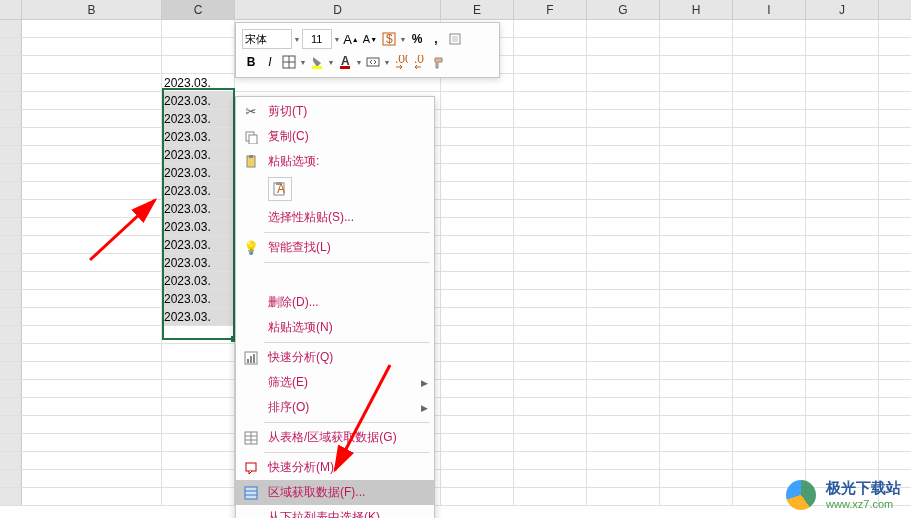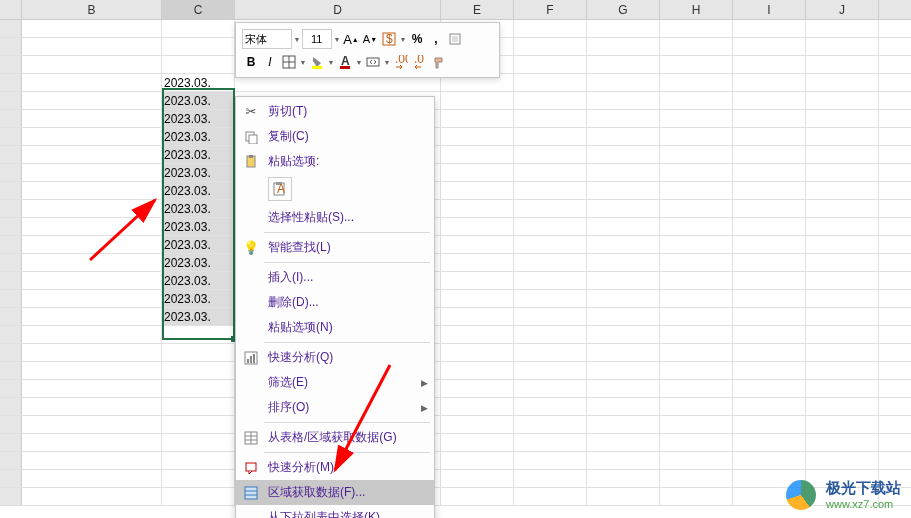--- a/index.html
+++ b/index.html
@@ -19,21 +19,21 @@
 .mt-row{display:flex;align-items:center;gap:1px;padding:2px}
 .mt-font{width:50px;height:20px;border:1px solid #ccc;font-size:11px;padding:0 2px;line-height:18px;background:#fff}
 .mt-size{width:30px;height:20px;border:1px solid #ccc;font-size:11px;padding:0 8px;line-height:18px;background:#fff}
 .mt-btn{width:18px;height:18px;display:flex;align-items:center;justify-content:center;cursor:pointer}
 .mt-dd{width:8px;height:18px;display:flex;align-items:center;justify-content:center;font-size:7px;color:#666}
 .ctx-menu{position:absolute;left:235px;top:96px;width:200px;background:#fdfdfd;border:1px solid #c6c6c6;box-shadow:0 3px 8px rgba(0,0,0,0.2);padding:2px 0}
 .ctx-item{display:flex;align-items:center;height:25px;padding:0 6px 0 4px;cursor:pointer}
 .ctx-item.hover{background:#c8c8c8}
 .ctx-item.label-row{cursor:default;height:24px}
 .ctx-icon{width:22px;height:20px;display:flex;align-items:center;justify-content:center;font-size:13px;color:#555}
-.ctx-text{flex:1;padding-left:6px;color:#4c1d95;font-size:12px}
+.ctx-text{flex:1;padding-left:6px;color:#be185d;font-size:12px}
 .ctx-arrow{color:#666;font-size:9px}
 .ctx-sep{height:1px;background:#d8d8d8;margin:2px 4px 2px 28px}
 .ctx-paste-row{height:32px;padding-left:28px;display:flex;align-items:center}
 .paste-opt{width:24px;height:24px;border:1px solid #ccc;display:flex;align-items:center;justify-content:center;margin-left:4px}
 .arrow1{position:absolute;left:85px;top:180px;pointer-events:none}
 .arrow2{position:absolute;left:280px;top:360px;pointer-events:none}
 .watermark{position:absolute;right:10px;bottom:8px;display:flex;align-items:center;gap:10px}
 .wm-logo{width:30px;height:30px;border-radius:50%;background:conic-gradient(#2e8b57 0 40%, #ffa500 40% 70%, #1e90ff 70% 100%);opacity:0.85}
 .wm-text{display:flex;flex-direction:column;align-items:flex-start}
 .wm-cn{font-size:15px;color:#2a5a9e;font-weight:bold}
@@ -507,21 +507,20 @@
     <div class="ctx-text">选择性粘贴(S)...</div>
   </div>
   <div class="ctx-sep"></div>
   <div class="ctx-item">
     <div class="ctx-icon">💡</div>
     <div class="ctx-text">智能查找(L)</div>
   </div>
   <div class="ctx-sep"></div>
   <div class="ctx-item">
     <div class="ctx-icon"></div>
-    <div class="ctx-text">插入(I)...</div>
   </div>
   <div class="ctx-item">
     <div class="ctx-icon"></div>
     <div class="ctx-text">删除(D)...</div>
   </div>
   <div class="ctx-item">
     <div class="ctx-icon"></div>
     <div class="ctx-text">粘贴选项(N)</div>
   </div>
   <div class="ctx-sep"></div>

